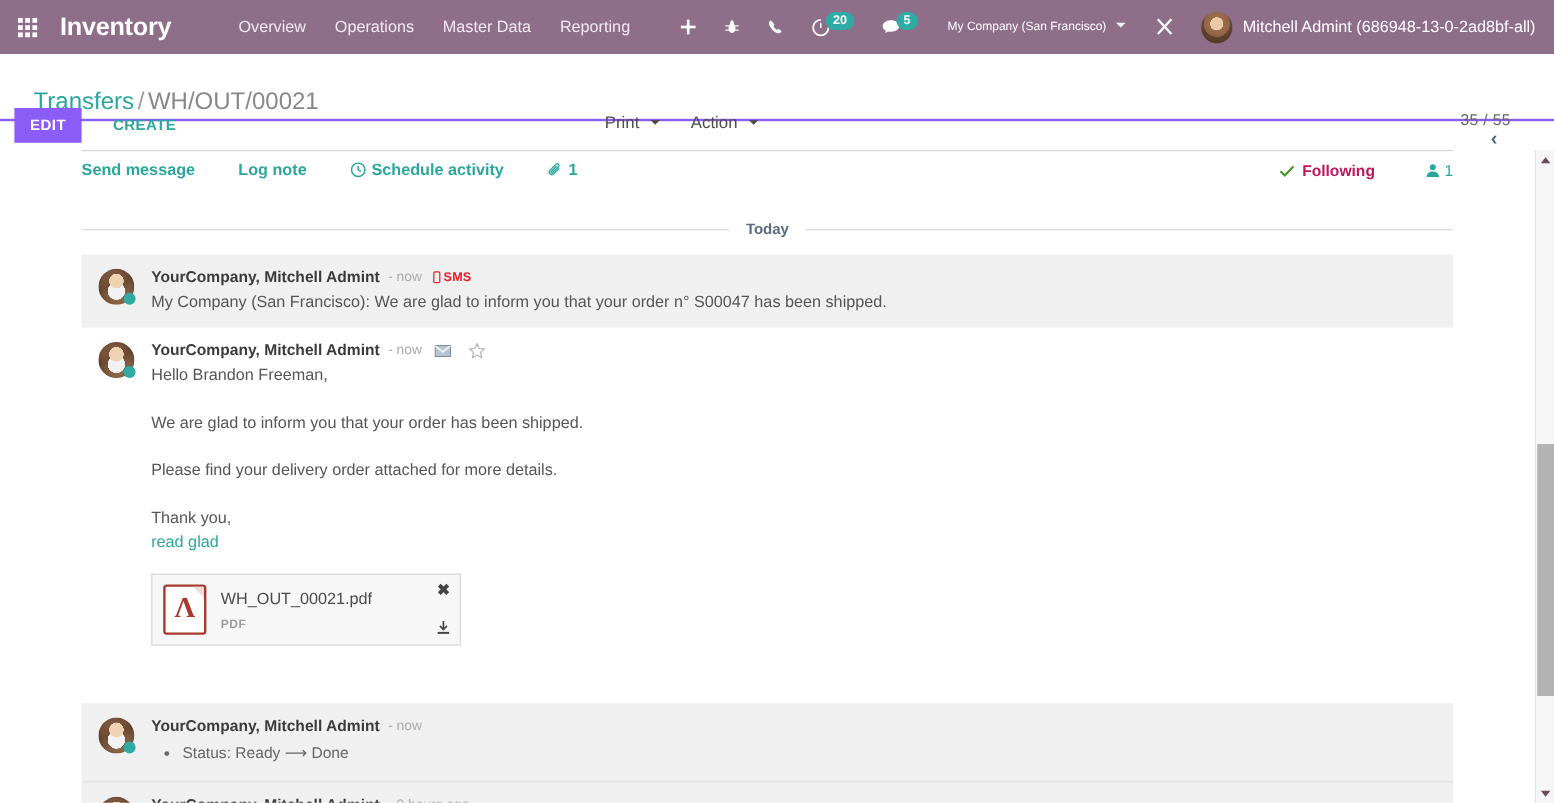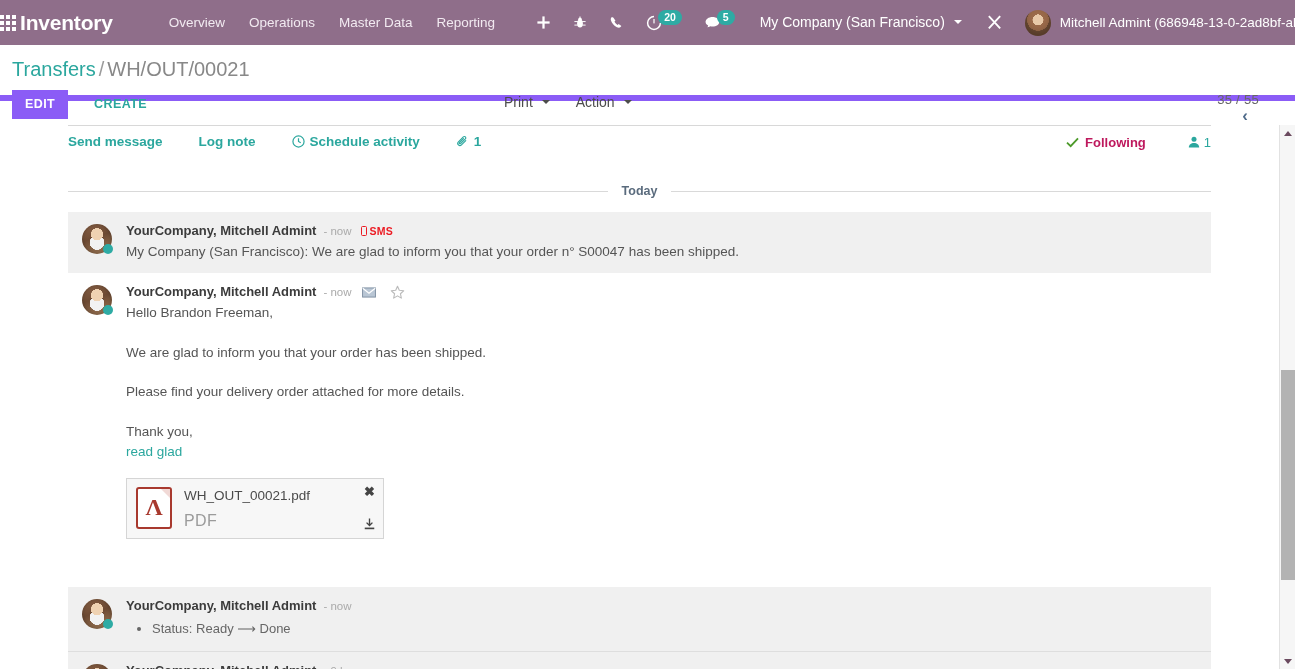--- a/index.html
+++ b/index.html
@@ -71,21 +71,21 @@
     font-weight: bold;
     padding: 1px 6px 2px 6px;
     margin-left: -4px;
     line-height: 1.2;
     position: relative;
     top: -5px;
   }
   .company-sel {
     height: 45px; line-height: 45px;
     padding: 0 10px 16px 14px;
-    font-size: 14px;
+    font-size: 10px;
     color: #ffffff;
     cursor: pointer;
   }
   .caret { display: inline-block; margin-left: 5px;
     border-left: 4px solid transparent; border-right: 4px solid transparent;
     border-top: 4px solid #ffffff; vertical-align: middle; position: relative; top: -1px; }
   .user-menu {
     display: flex; align-items: center;
     height: 45px; padding: 0 12px 0 8px;
     font-size: 13.5px; cursor: pointer;
@@ -93,23 +93,23 @@
   .user-avatar {
     width: 26px; height: 26px; border-radius: 50%;
     margin-right: 9px; flex: none;
     background: radial-gradient(circle at 50% 38%, #e8c9a8 0 26%, #9a6a4a 27% 52%, #6b4a33 53% 100%);
     box-shadow: inset 0 -4px 6px rgba(0,0,0,0.22);
     overflow: hidden;
   }
 
   
   .control-panel {
-    border-bottom: 6px solid #8b5cf6;
+    border-bottom: 2px solid #8b5cf6;
     background: #ffffff;
-    padding: 0;
+    padding: 16px;
     height: 56px;
     position: relative;
   }
   .breadcrumb {
     padding: 13px 0 0 12px;
     font-size: 20px;
     color: #888888;
     font-weight: 400;
   }
   .breadcrumb a { color: #2ba79e; text-decoration: none; cursor: pointer; }
@@ -308,21 +308,21 @@
     top: -1px; right: -1px;
     border-left: 11px solid transparent;
     border-top: 11px solid #f1d9d6;
   }
   .pdf-ico .a {
     font-family: "Liberation Serif", serif;
     font-size: 24px; color: #a8392e; line-height: 1;
     font-weight: bold; position: relative; top: -1px;
   }
   .attach-name { font-size: 13.5px; color: #4a4a4a; line-height: 1.3; }
-  .attach-type { font-size: 16px; color: #9b9b9b; margin-top: 7px; letter-spacing: 0.4px; }
+  .attach-type { font-size: 10px; color: #9b9b9b; margin-top: 7px; letter-spacing: 0.4px; font-weight: bold; }
   .attach-x {
     position: absolute; right: 8px; top: 6px;
     color: #444444; font-size: 13px; font-weight: bold; cursor: pointer; line-height: 1;
   }
   .attach-dl {
     position: absolute; right: 8px; bottom: 6px;
     color: #444444; font-size: 12px; cursor: pointer; line-height: 1;
   }
 
   .track-list { margin: 4px 0 0 0; padding-left: 26px; }

